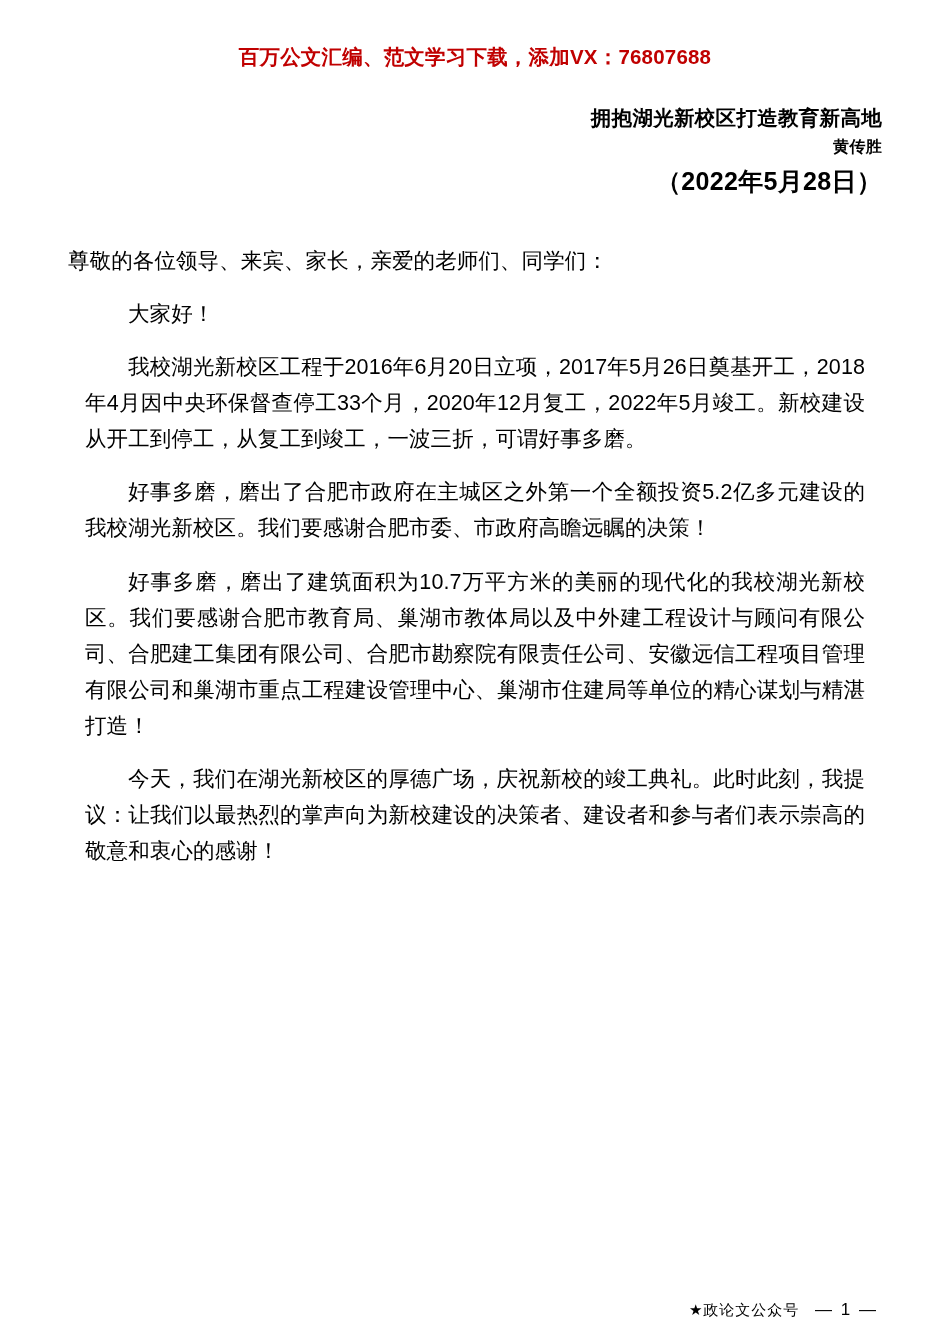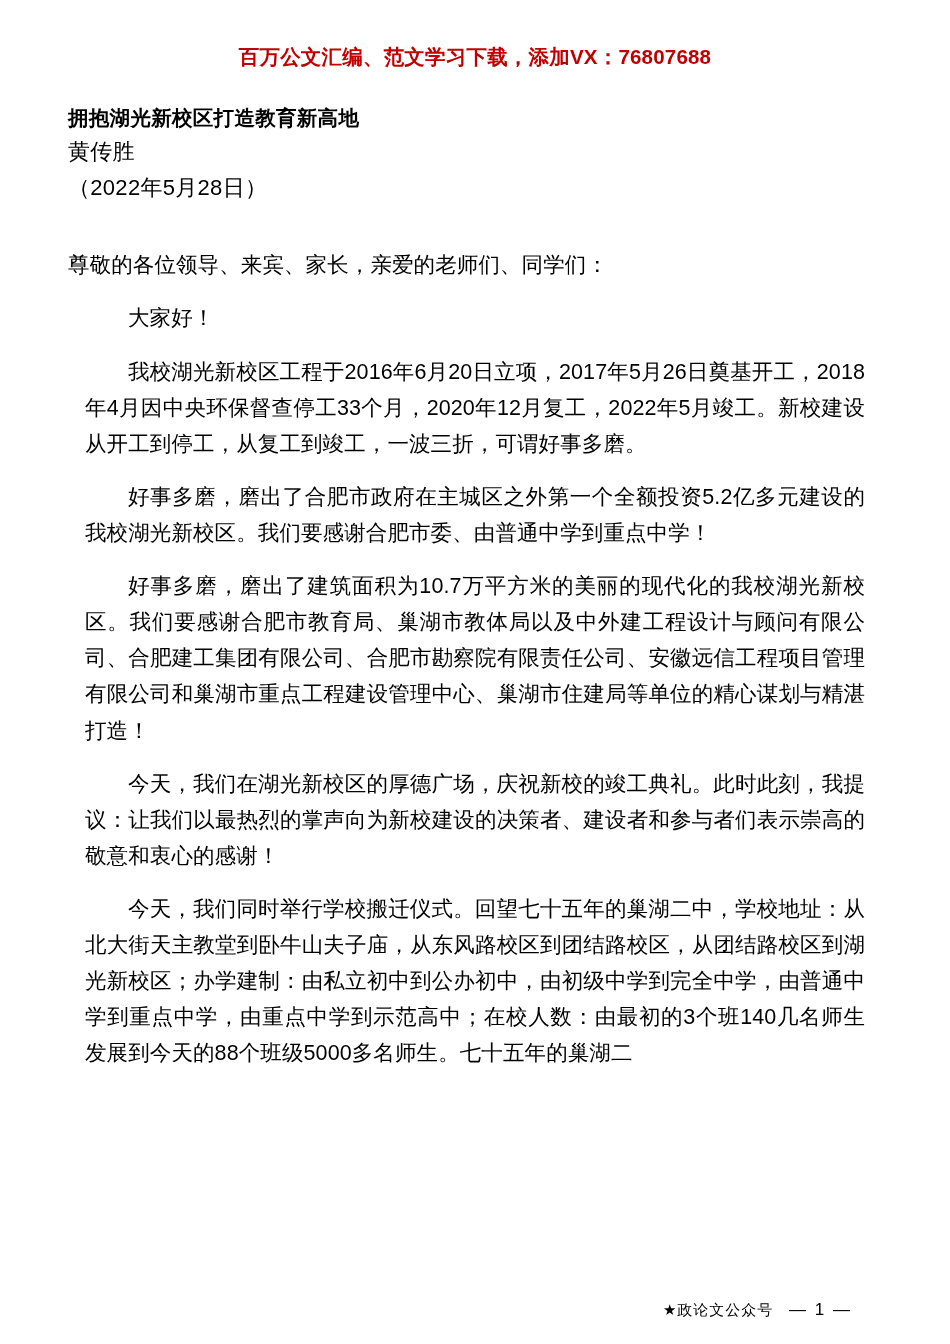--- a/index.html
+++ b/index.html
@@ -25,38 +25,38 @@
   .banner {
     text-align: center;
     color: #c00000;
     font-weight: bold;
     font-size: 20.5px;
     letter-spacing: 0.2px;
     padding-top: 44px;
     line-height: 1.3;
   }
   .title-block {
-    text-align: left;
+    text-align: right;
     margin-top: 30px;
   }
   .title-line {
     font-size: 20.5px;
     font-weight: bold;
     line-height: 1.62;
     letter-spacing: 0.3px;
   }
   .author-line {
-    font-size: 22px;
-    font-weight: normal;
+    font-size: 16px;
+    font-weight: bold;
     line-height: 1.62;
     letter-spacing: 0.3px;
   }
   .date-line {
-    font-size: 22px;
-    font-weight: normal;
+    font-size: 25px;
+    font-weight: bold;
     line-height: 1.72;
     letter-spacing: 0.3px;
   }
   .body-block {
     margin-top: 34px;
   }
   .salutation {
     font-size: 21.5px;
     line-height: 1.68;
     text-align: justify;
@@ -69,23 +69,23 @@
     font-size: 21.5px;
     line-height: 1.68;
     text-indent: 2em;
     text-align: justify;
     text-justify: inter-ideograph;
     letter-spacing: 0.1px;
   }
   .footer {
     position: absolute;
     left: 0;
-    right: 6px;
+    right: 0;
     bottom: 24px;
-    padding-right: 92px;
+    padding-right: 72px;
     text-align: right;
     font-size: 17px;
     color: #000;
     letter-spacing: 1px;
   }
   .footer .mark {
     font-size: 15px;
   }
   .footer .pageno {
     display: inline-block;
@@ -103,24 +103,23 @@
   <div class="title-block">
     <div class="title-line">拥抱湖光新校区打造教育新高地</div>
     <div class="author-line">黄传胜</div>
     <div class="date-line">（2022年5月28日）</div>
   </div>
 
   <div class="body-block">
     <div class="salutation">尊敬的各位领导、来宾、家长，亲爱的老师们、同学们：</div>
     <p class="para">大家好！</p>
     <p class="para">我校湖光新校区工程于2016年6月20日立项，2017年5月26日奠基开工，2018年4月因中央环保督查停工33个月，2020年12月复工，2022年5月竣工。新校建设从开工到停工，从复工到竣工，一波三折，可谓好事多磨。</p>
-    <p class="para">好事多磨，磨出了合肥市政府在主城区之外第一个全额投资5.2亿多元建设的我校湖光新校区。我们要感谢合肥市委、由普通中学到重点中学！</p>
+    <p class="para">好事多磨，磨出了合肥市政府在主城区之外第一个全额投资5.2亿多元建设的我校湖光新校区。我们要感谢合肥市委、市政府高瞻远瞩的决策！</p>
     <p class="para">好事多磨，磨出了建筑面积为10.7万平方米的美丽的现代化的我校湖光新校区。我们要感谢合肥市教育局、巢湖市教体局以及中外建工程设计与顾问有限公司、合肥建工集团有限公司、合肥市勘察院有限责任公司、安徽远信工程项目管理有限公司和巢湖市重点工程建设管理中心、巢湖市住建局等单位的精心谋划与精湛打造！</p>
     <p class="para">今天，我们在湖光新校区的厚德广场，庆祝新校的竣工典礼。此时此刻，我提议：让我们以最热烈的掌声向为新校建设的决策者、建设者和参与者们表示崇高的敬意和衷心的感谢！</p>
-    <p class="para">今天，我们同时举行学校搬迁仪式。回望七十五年的巢湖二中，学校地址：从北大街天主教堂到卧牛山夫子庙，从东风路校区到团结路校区，从团结路校区到湖光新校区；办学建制：由私立初中到公办初中，由初级中学到完全中学，由普通中学到重点中学，由重点中学到示范高中；在校人数：由最初的3个班140几名师生发展到今天的88个班级5000多名师生。七十五年的巢湖二</p>
   </div>
 
   <div class="footer">
     <span class="mark">★政论文公众号</span>
     <span class="pageno">— 1 —</span>
   </div>
 
 </div>
 
 </body></html>

